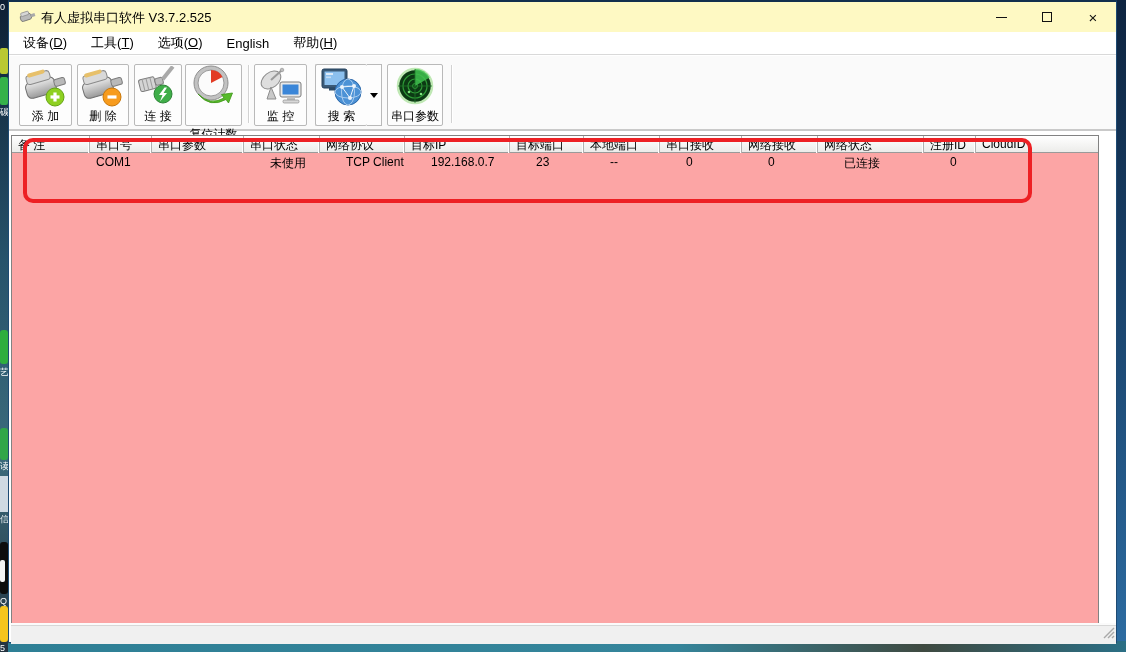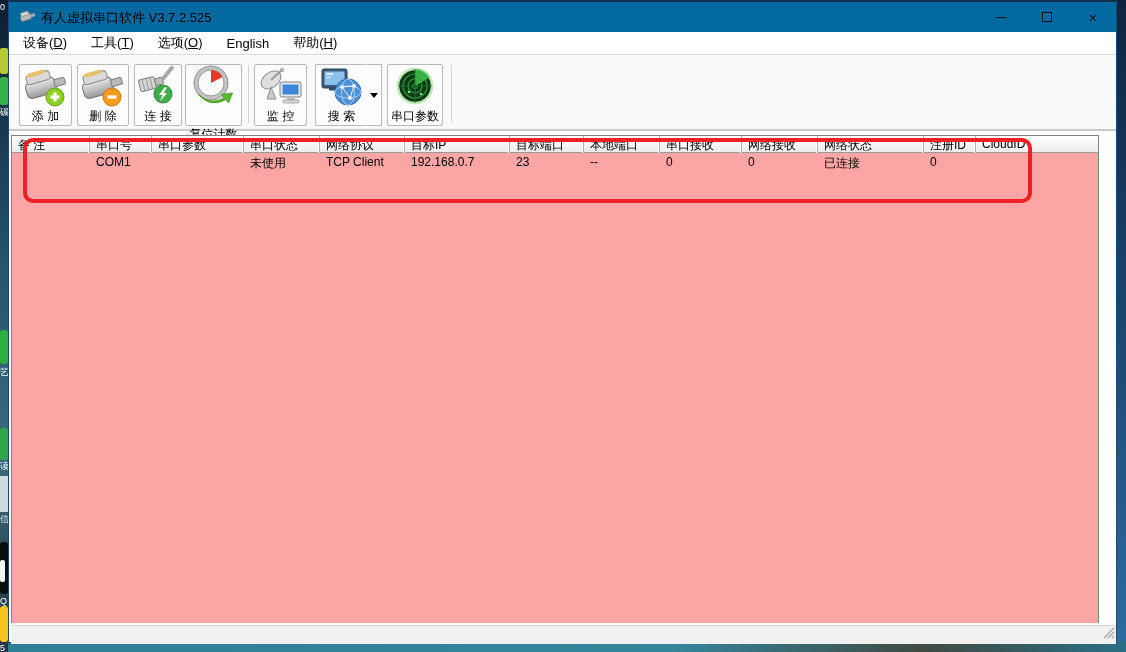--- a/index.html
+++ b/index.html
@@ -12,21 +12,21 @@
     background:linear-gradient(90deg,#2e7f95 0%,#35859b 60%,#3f4a41 82%,#2b6f85 100%); }
   .left-strip { position:absolute; left:0; top:0; width:8px; height:652px;
     background:linear-gradient(180deg,#0d1e33 0%,#27536b 40%,#3c6b7c 70%,#24333f 100%); overflow:hidden; }
   .strip-frag { position:absolute; left:0; width:8px; }
   .strip-txt { position:absolute; left:0; width:8px; color:#fff; font-size:9px; line-height:10px; overflow:hidden; }
 
   
   .window { position:absolute; left:8px; top:0; width:1109px; height:643px; background:#fff;
     border:1px solid #1d4a73; border-top:2px solid #12304d; }
 
-  .titlebar { position:absolute; left:0; top:0; width:100%; height:30px; background:#0369a1; }
+  .titlebar { position:absolute; left:0; top:0; width:100%; height:30px; background:#fef9c3; }
   .title-icon { position:absolute; left:10px; top:7px; }
   .title-text { position:absolute; left:32px; top:7px; font-size:13px; color:#000; white-space:nowrap; }
   .win-controls { position:absolute; right:0; top:0; height:30px; display:flex; }
   .win-btn { width:46px; height:30px; display:flex; align-items:center; justify-content:center;
     font-size:13px; color:#111; }
   .min-glyph { display:block; width:11px; height:1px; background:#111; }
   .max-glyph { display:block; width:10px; height:10px; border:1px solid #111; }
   .close-glyph { font-size:15px; line-height:15px; }
 
   .menubar { position:absolute; left:0; top:30px; width:100%; height:22px; background:#fff; display:flex; align-items:center; padding-left:6px; }
@@ -275,21 +275,21 @@
       <div class="hcell" style="width:82px;">串口接收</div>
       <div class="hcell" style="width:76px;">网络接收</div>
       <div class="hcell" style="width:106px;">网络状态</div>
       <div class="hcell" style="width:52px;">注册ID</div>
       <div class="hcell" style="width:141px;border-right:none;box-shadow:none;">CloudID</div>
     </div>
     <div class="lrow">
       <div class="rcell" style="width:78px;"></div>
       <div class="rcell" style="width:62px;">COM1</div>
       <div class="rcell" style="width:92px;"></div>
-      <div class="rcell" style="width:76px;">未使用</div>
+      <div class="rcell" style="width:76px;margin-left:20px;">未使用</div>
       <div class="rcell" style="width:85px;">TCP Client</div>
       <div class="rcell" style="width:105px;">192.168.0.7</div>
       <div class="rcell" style="width:74px;">23</div>
       <div class="rcell" style="width:76px;">--</div>
       <div class="rcell" style="width:82px;">0</div>
       <div class="rcell" style="width:76px;">0</div>
       <div class="rcell" style="width:106px;">已连接</div>
       <div class="rcell" style="width:52px;">0</div>
       <div class="rcell" style="width:141px;"></div>
     </div>

